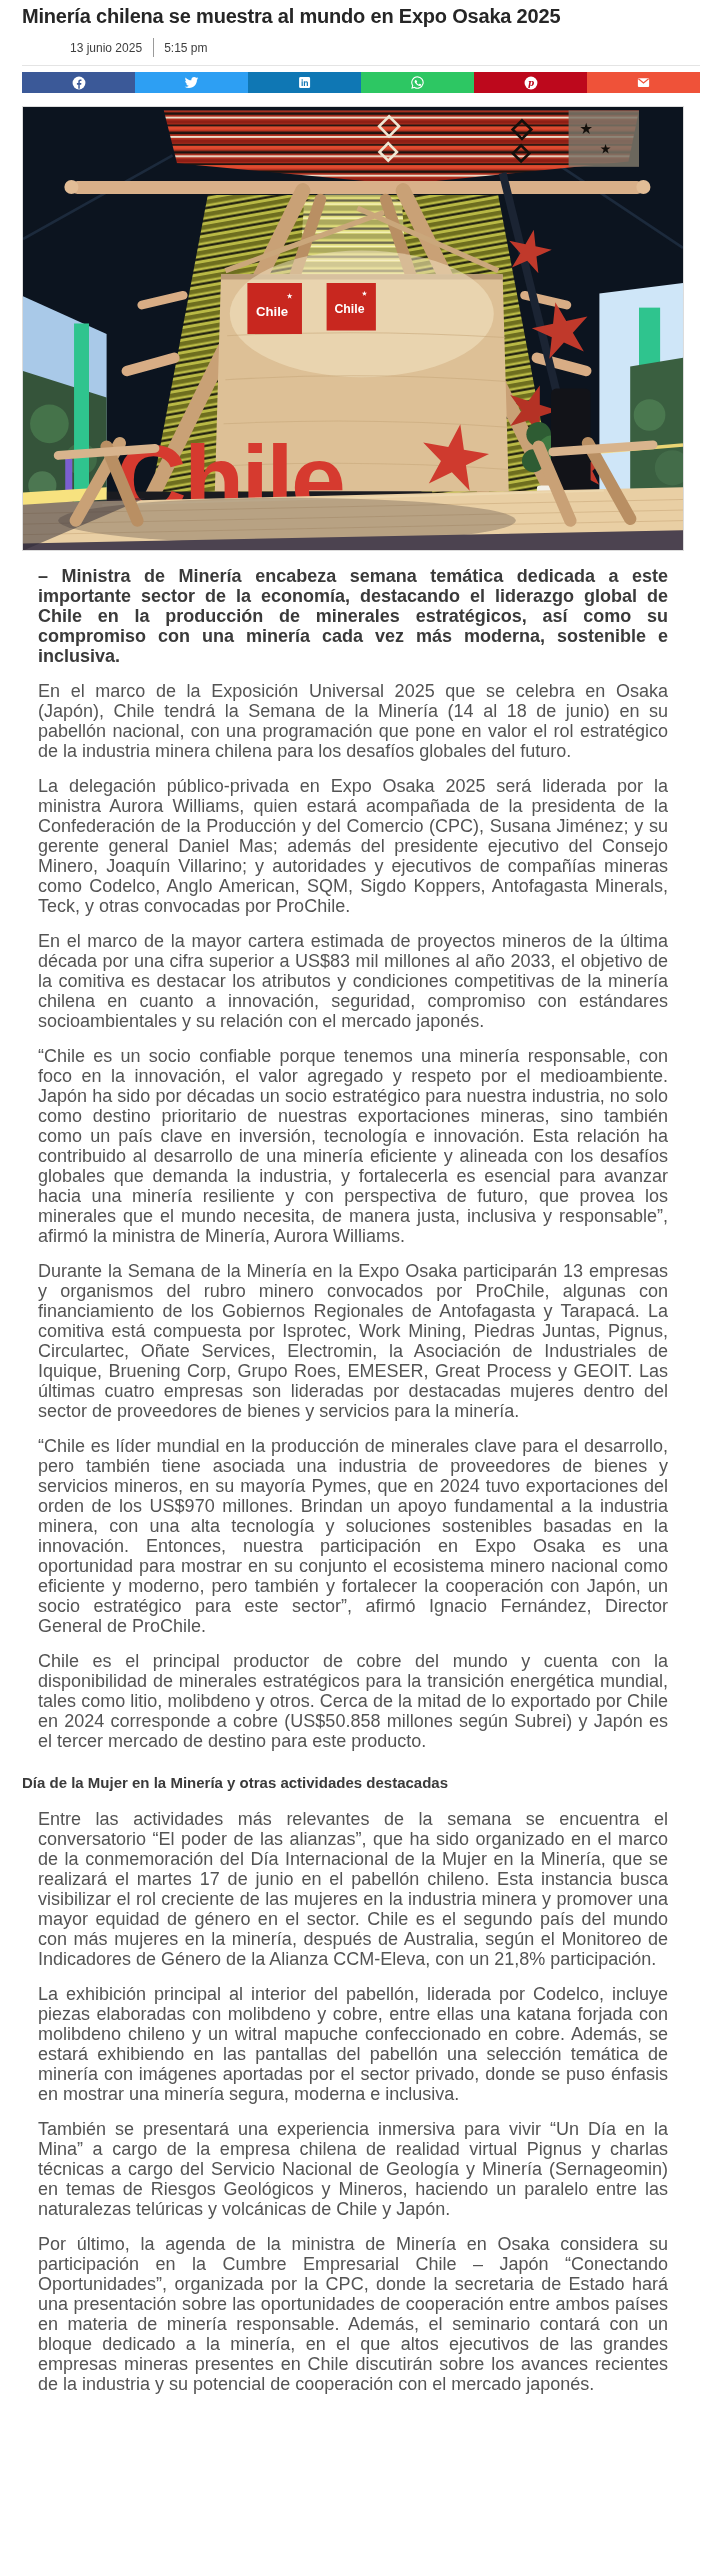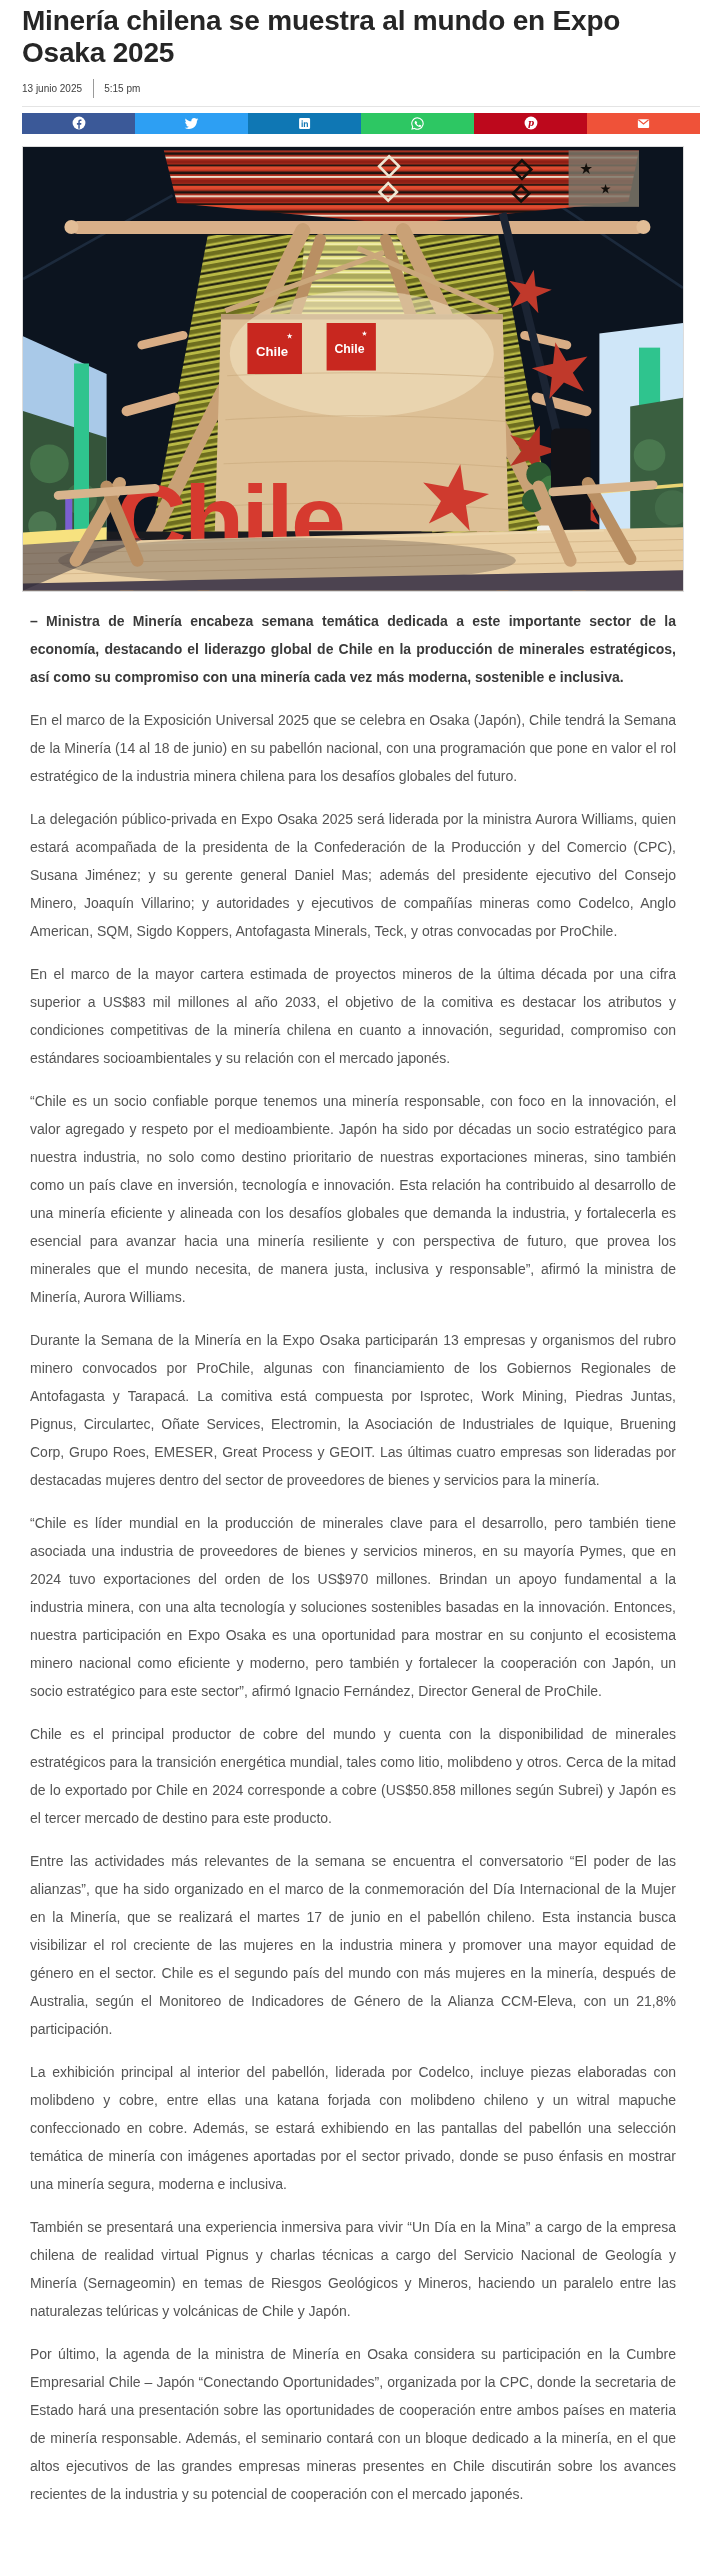--- a/index.html
+++ b/index.html
@@ -1,26 +1,26 @@
 <!DOCTYPE html>
 <html style="font-size:14px"><head>
 <meta charset="utf-8">
 <style>
   html,body{margin:0;padding:0;background:#fff;}
   body{width:706px;font-family:"Liberation Sans",sans-serif;color:#4f4f4f;}
   .wrap{padding:5.3px 22px 14px;}
-  h1{margin:0 0 8.8px;font-size:28px;line-height:1.13;font-weight:800;color:#262626;letter-spacing:-0.2px;}
-  .meta{display:flex;align-items:center;gap:10.6px;font-size:10px;color:#3e3e3e;padding:1.8px 0 8px;}
+  h1{margin:0 0 8.8px;font-size:20px;line-height:1.13;font-weight:800;color:#262626;letter-spacing:-0.2px;}
+  .meta{display:flex;align-items:center;gap:10.6px;font-size:12px;color:#3e3e3e;padding:1.8px 0 8px;margin-left:48px;}
   .meta .sep{width:0.9px;height:18.5px;background:#9a9a9a;}
   .share{display:flex;width:678px;border-top:0.9px solid #e4e4e4;padding-top:6.2px;}
   .share a{flex:1;height:21px;display:flex;align-items:center;justify-content:center;text-decoration:none;cursor:pointer;}
   .share-icon{display:flex;align-items:center;justify-content:center;}
   .hero{margin:12.4px 0 0;border:0.9px solid #dcdcdc;text-align:center;}
   .hero svg{display:block;width:100%;height:auto;}
-  .body p{margin:15px 8px 0;font-size:14px;line-height:28px;text-align:justify;color:#545454;}
+  .body p{margin:15px 16px 0;font-size:18px;line-height:20px;text-align:justify;color:#545454;}
   .body p.lead{font-weight:bold;color:#3a3a3a;}
   .body h3{margin:21px 0 0;font-size:15px;line-height:22px;color:#3a3a3a;}
   .it{}
 </style>
 </head>
 <body>
 
 <div class="wrap">
 
   <h1>Minería chilena se muestra al mundo en Expo Osaka 2025</h1>
@@ -205,20 +205,21 @@
 
   <div class="body">
       <p class="lead"><span>– Ministra de Minería encabeza semana temática dedicada a este importante sector de la economía, destacando el liderazgo global de Chile en la producción de minerales estratégicos, así como su compromiso con una minería cada vez más moderna, sostenible e inclusiva.</span></p>
       <p><span>En el marco de la Exposición Universal 2025 que se celebra en Osaka (Japón), Chile tendrá la Semana de la Minería (14 al 18 de junio) en su pabellón nacional, con una programación que pone en valor el rol estratégico de la industria minera chilena para los desafíos globales del futuro.</span></p>
       <p><span>La delegación público-privada en Expo Osaka 2025 será liderada por la ministra Aurora Williams, quien estará acompañada de la presidenta de la Confederación de la Producción y del Comercio (CPC), Susana Jiménez; y su gerente general Daniel Mas; además del presidente ejecutivo del Consejo Minero, Joaquín Villarino; y autoridades y ejecutivos de compañías mineras como Codelco, </span><span class="it">Anglo American</span><span>, SQM, </span><span class="it">Sigdo Koppers, Antofagasta Minerals, Teck</span><span>, y otras convocadas por ProChile.</span></p>
       <p><span>En el marco de la mayor cartera estimada de proyectos mineros de la última década por una cifra superior a US$83 mil millones al año 2033, el objetivo de la comitiva es destacar los atributos y condiciones competitivas de la minería chilena en cuanto a innovación, seguridad, compromiso con estándares socioambientales y su relación con el mercado japonés.</span></p>
       <p><span>“Chile es un socio confiable porque tenemos una minería responsable, con foco en la innovación, el valor agregado y respeto por el medioambiente. Japón ha sido por décadas un socio estratégico para nuestra industria, no solo como destino prioritario de nuestras exportaciones mineras, sino también como un país clave en inversión, tecnología e innovación. Esta relación ha contribuido al desarrollo de una minería eficiente y alineada con los desafíos globales que demanda la industria, y fortalecerla es esencial para avanzar hacia una minería resiliente y con perspectiva de futuro, que provea los minerales que el mundo necesita, de manera justa, inclusiva y responsable”, afirmó la ministra de Minería, Aurora Williams.</span></p>
       <p><span>Durante la Semana de la Minería en la Expo Osaka participarán 13 empresas y organismos del rubro minero convocados por ProChile, algunas con financiamiento de los Gobiernos Regionales de Antofagasta y Tarapacá. La comitiva está compuesta por </span><span class="it">Isprotec, Work Mining</span><span>, Piedras Juntas, </span><span class="it">Pignus, Circulartec, Oñate Services, Electromin</span><span>, la Asociación de Industriales de Iquique, </span><span class="it">Bruening Corp</span><span>, Grupo Roes, EMESER, </span><span class="it">Great Process</span><span> y GEOIT. Las últimas cuatro empresas son lideradas por destacadas mujeres dentro del sector de proveedores de bienes y servicios para la minería.</span></p>
       <p><span>“Chile es líder mundial en la producción de minerales clave para el desarrollo, pero también tiene asociada una industria de proveedores de bienes y servicios mineros, en su mayoría Pymes, que en 2024 tuvo exportaciones del orden de los US$970 millones. Brindan un apoyo fundamental a la industria minera, con una alta tecnología y soluciones sostenibles basadas en la innovación. Entonces, nuestra participación en Expo Osaka es una oportunidad para mostrar en su conjunto el ecosistema minero nacional como eficiente y moderno, pero también y fortalecer la cooperación con Japón, un socio estratégico para este sector”, afirmó Ignacio Fernández, Director General de ProChile.</span></p>
       <p><span>Chile es el principal productor de cobre del mundo y cuenta con la disponibilidad de minerales estratégicos para la transición energética mundial, tales como litio, molibdeno y otros. Cerca de la mitad de lo exportado por Chile en 2024 corresponde a cobre (US$50.858 millones según Subrei) y Japón es el tercer mercado de destino para este producto.</span></p>
+      <h3>Día de la Mujer en la Minería y otras actividades destacadas</h3>
       <p><span>Entre las actividades más relevantes de la semana se encuentra el conversatorio “El poder de las alianzas”, que ha sido organizado en el marco de la conmemoración del Día Internacional de la Mujer en la Minería, que se realizará el martes 17 de junio en el pabellón chileno. Esta instancia busca visibilizar el rol creciente de las mujeres en la industria minera y promover una mayor equidad de género en el sector. Chile es el segundo país del mundo con más mujeres en la minería, después de Australia, según el Monitoreo de Indicadores de Género de la Alianza CCM-Eleva, con un 21,8% participación.</span></p>
       <p><span>La exhibición principal al interior del pabellón, liderada por Codelco, incluye piezas elaboradas con molibdeno y cobre, entre ellas una </span><span class="it">katana</span><span> forjada con molibdeno chileno y un </span><span class="it">witral</span><span> mapuche confeccionado en cobre. Además, se estará exhibiendo en las pantallas del pabellón una selección temática de minería con imágenes aportadas por el sector privado, donde se puso énfasis en mostrar una minería segura, moderna e inclusiva.</span></p>
       <p><span>También se presentará una experiencia inmersiva para vivir “Un Día en la Mina” a cargo de la empresa chilena de realidad virtual Pignus y charlas técnicas a cargo del Servicio Nacional de Geología y Minería (Sernageomin) en temas de Riesgos Geológicos y Mineros, haciendo un paralelo entre las naturalezas telúricas y volcánicas de Chile y Japón.</span></p>
       <p><span>Por último, la agenda de la ministra de Minería en Osaka considera su participación en la Cumbre Empresarial Chile – Japón “Conectando Oportunidades”, organizada por la CPC, donde la secretaria de Estado hará una presentación sobre las oportunidades de cooperación entre ambos países en materia de minería responsable. Además, el seminario contará con un bloque dedicado a la minería, en el que altos ejecutivos de las grandes empresas mineras presentes en Chile discutirán sobre los avances recientes de la industria y su potencial de cooperación con el mercado japonés.</span></p>
     </div>
 
 </div>
 
 
 </body></html>

